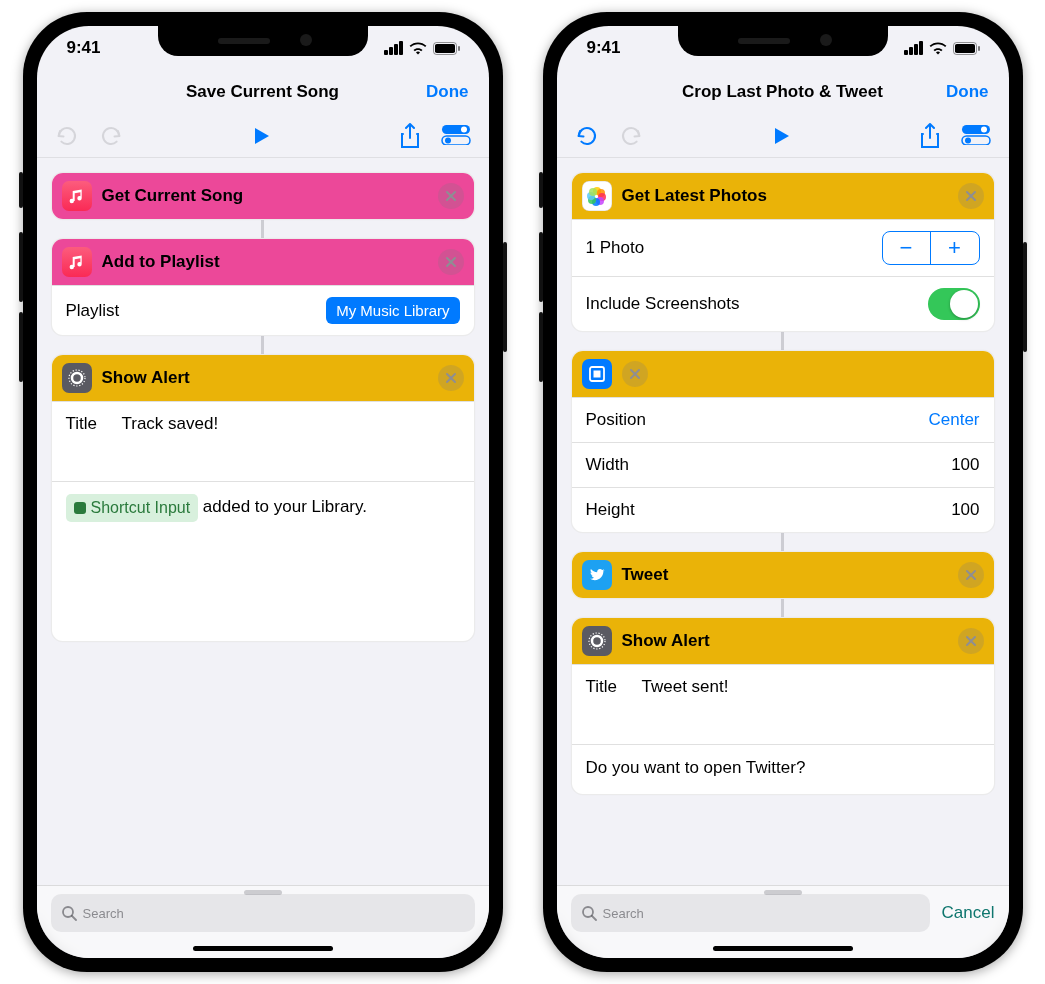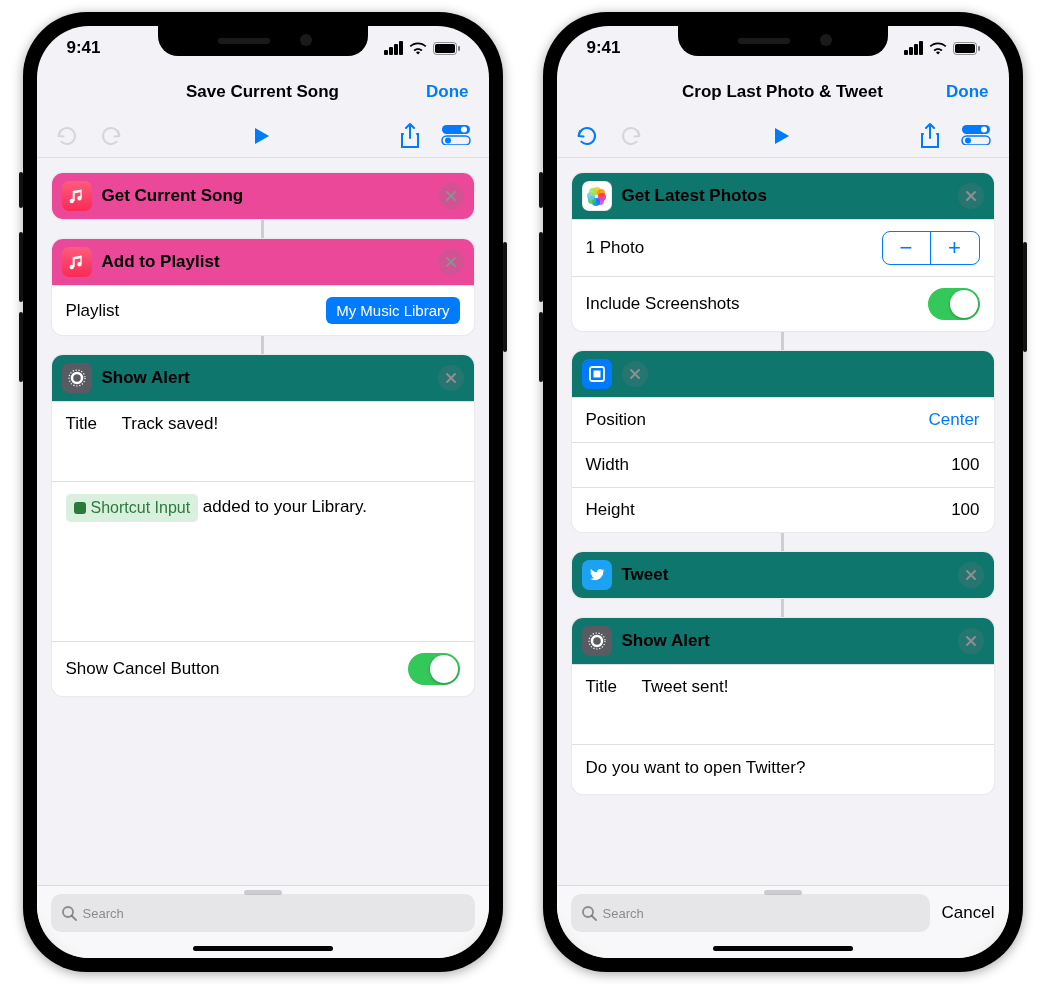--- a/index.html
+++ b/index.html
@@ -74,21 +74,21 @@
 .content {
   flex:1; overflow:hidden auto; padding:14px 14px 0; position:relative;
 }
 .card {
   background:#fff; border-radius:12px; overflow:hidden;
   border:0.5px solid rgba(0,0,0,0.08);
   box-shadow:0 0 0 0.5px rgba(0,0,0,0.02);
 }
 .card-header {
   display:flex; align-items:center; padding:8px 10px;
-  background:#0f766e;
+  background:#eab308;
 }
 .card-header.white { background:#ec4899; }
 .card-header .app-ico { width:30px; height:30px; border-radius:7px; margin-right:10px; display:flex; align-items:center; justify-content:center; flex-shrink:0; }
 .card-header .title { font-weight:600; font-size:17px; color:#000; flex:1; }
 .close-x {
   width:26px; height:26px; border-radius:50%;
   background:rgba(120,120,128,0.22);
   display:flex; align-items:center; justify-content:center;
 }
 .row {
@@ -133,21 +133,21 @@
 .search-wrap .grabber {
   position:absolute; top:4px; left:50%; transform:translateX(-50%);
   width:38px; height:5px; background:rgba(120,120,128,0.35); border-radius:3px;
 }
 .search-field {
   flex:1; background:rgba(120,120,128,0.14);
   border-radius:10px; height:38px;
   display:flex; align-items:center; padding:0 10px;
   color:rgba(60,60,67,0.55); font-size:13px; gap:6px;
 }
-.cancel-link { color:#000000; font-size:17px; }
+.cancel-link { color:#0f766e; font-size:17px; }
 .home-ind {
   position:absolute; bottom:7px; left:50%; transform:translateX(-50%);
   width:140px; height:5px; background:#000; border-radius:3px; z-index:60;
 }
 .ico-music { background:linear-gradient(180deg,#fc5c7d,#fa2a55); }
 .ico-gear  { background:#5a5a62; }
 .ico-photos{ background:#fff; box-shadow:inset 0 0 0 0.5px rgba(0,0,0,0.15);}
 .ico-crop  { background:#007aff; }
 .ico-twitter{ background:#1da1f2; }
 </style>
@@ -286,24 +286,20 @@
         </div>
         <div class="row">
           <span style="width:56px">Title</span>
           <span class="val">Track saved!</span>
         </div>
         <div class="body-area" style="min-height:160px">
           <span class="token-chip">
             <span class="dot"></span>
               <span>Shortcut Input</span>
           </span><span> added to your Library.</span>
-        </div>
-        <div class="row">
-          <span class="label">Show Cancel Button</span>
-          <span class="toggle"></span>
         </div>
       </div>
     </div>
 
     <div class="search-wrap">
       <div class="grabber"></div>
       <div class="search-field">
         <svg width="16" height="16" viewBox="0 0 16 16">
             <circle cx="7" cy="7" r="5" fill="none" stroke="rgba(60,60,67,0.55)" stroke-width="1.8"></circle>
             <path d="M11 11l4 4" stroke="rgba(60,60,67,0.55)" stroke-width="1.8" stroke-linecap="round"></path>

